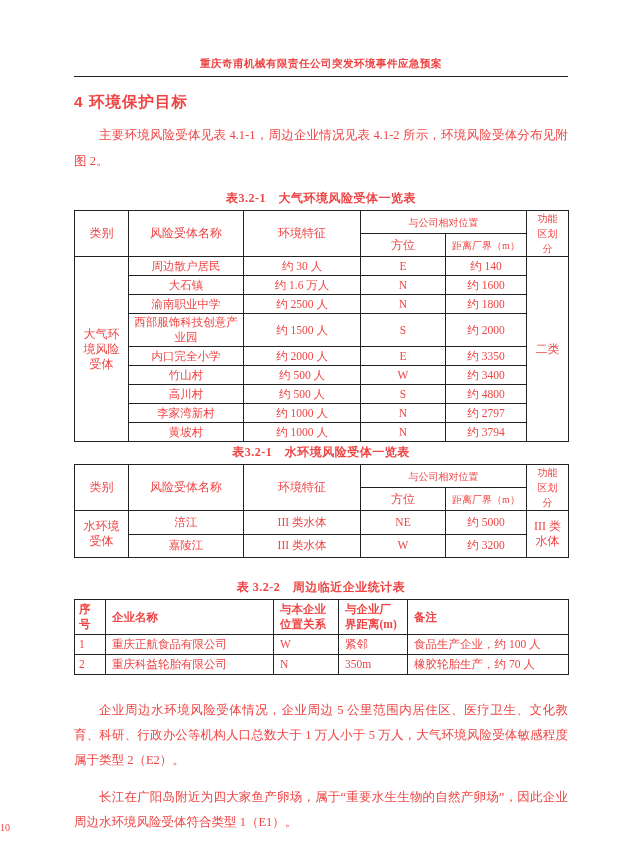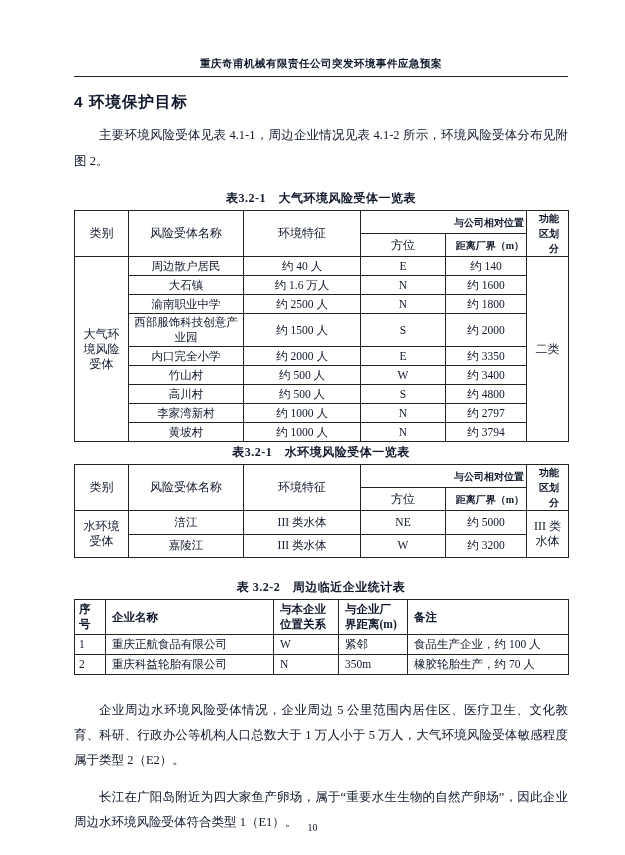--- a/index.html
+++ b/index.html
@@ -1,19 +1,19 @@
 <!DOCTYPE html>
 <html><head>
 <meta charset="utf-8">
 <style>
   * { margin:0; padding:0; box-sizing:border-box; }
   html,body { background:#e8e8e8; }
   .page {
     position:relative; width:625px; height:855px; margin:0 auto;
-    background:#ffffff; color:#0f172a;
+    background:#ffffff; color:#ef4444;
     font-family:"Liberation Serif", serif; overflow:hidden;
   }
   .content { position:absolute; left:74px; top:0; width:494px; }
 
   .doc-header {
     margin-top:57px; text-align:center;
     font-size:10.5px; font-weight:bold; letter-spacing:0.5px;
     padding-bottom:5px; border-bottom:1.3px solid #222;
   }
   .section-heading {
@@ -36,35 +36,35 @@
     width:494px; table-layout:fixed; border-collapse:collapse;
     margin-top:3px; border:1.5px solid #222;
   }
   td {
     border:1px solid #222; text-align:center; vertical-align:middle;
     font-size:11.5px; line-height:15px; padding:1px 2px; height:19px;
     overflow:hidden;
   }
   .hdr td { height:17px; }
   .h12 { font-size:12px; }
-  .hsb { font-size:10px; font-weight:bold;text-align:right; }
+  .hsb { font-size:10px; font-weight:normal; }
   td.zone-head { padding:0 9px; }
   td.cat-cell { padding:1px 4px; font-size:12px; }
   td.zone-cell { font-size:12px; padding:8px 5px; }
 
   .ent-table td { text-align:left; padding:2px 6px; height:19px; }
   .ent-table .hdr3 td { font-weight:bold; height:15px; vertical-align:middle; }
   .ent-table td.no-col { padding:2px 4px; }
 
   .par2 { margin-top:23px; line-height:25px; }
   .par3 { line-height:25px; margin-top:12px; }
 
   .page-number {
     position:absolute; left:0; top:822px; width:100%;
-    text-align:center; font-size:10px;
+    text-align:left; font-size:10px;
   }
 </style>
 </head>
 <body>
 
 <div class="page">
   <div class="content">
 
     <div class="doc-header">重庆奇甫机械有限责任公司突发环境事件应急预案</div>
 
@@ -91,21 +91,21 @@
           <td colspan="2" class="hsb">与公司相对位置</td>
           <td rowspan="2" class="hsb zone-head">功能区划分</td>
         </tr>
         <tr class="hdr">
           <td class="h12">方位</td>
           <td class="hsb">距离厂界（m）</td>
         </tr>
         <tr>
           <td rowspan="9" class="cat-cell">大气环境风险受体</td>
           <td>周边散户居民</td>
-          <td>约 40 人</td>
+          <td>约 30 人</td>
           <td>E</td>
           <td>约 140</td>
           <td rowspan="9" class="zone-cell">二类</td>
         </tr>
         <tr>
           <td>大石镇</td>
           <td>约 1.6 万人</td>
           <td>N</td>
           <td>约 1600</td>
         </tr>

